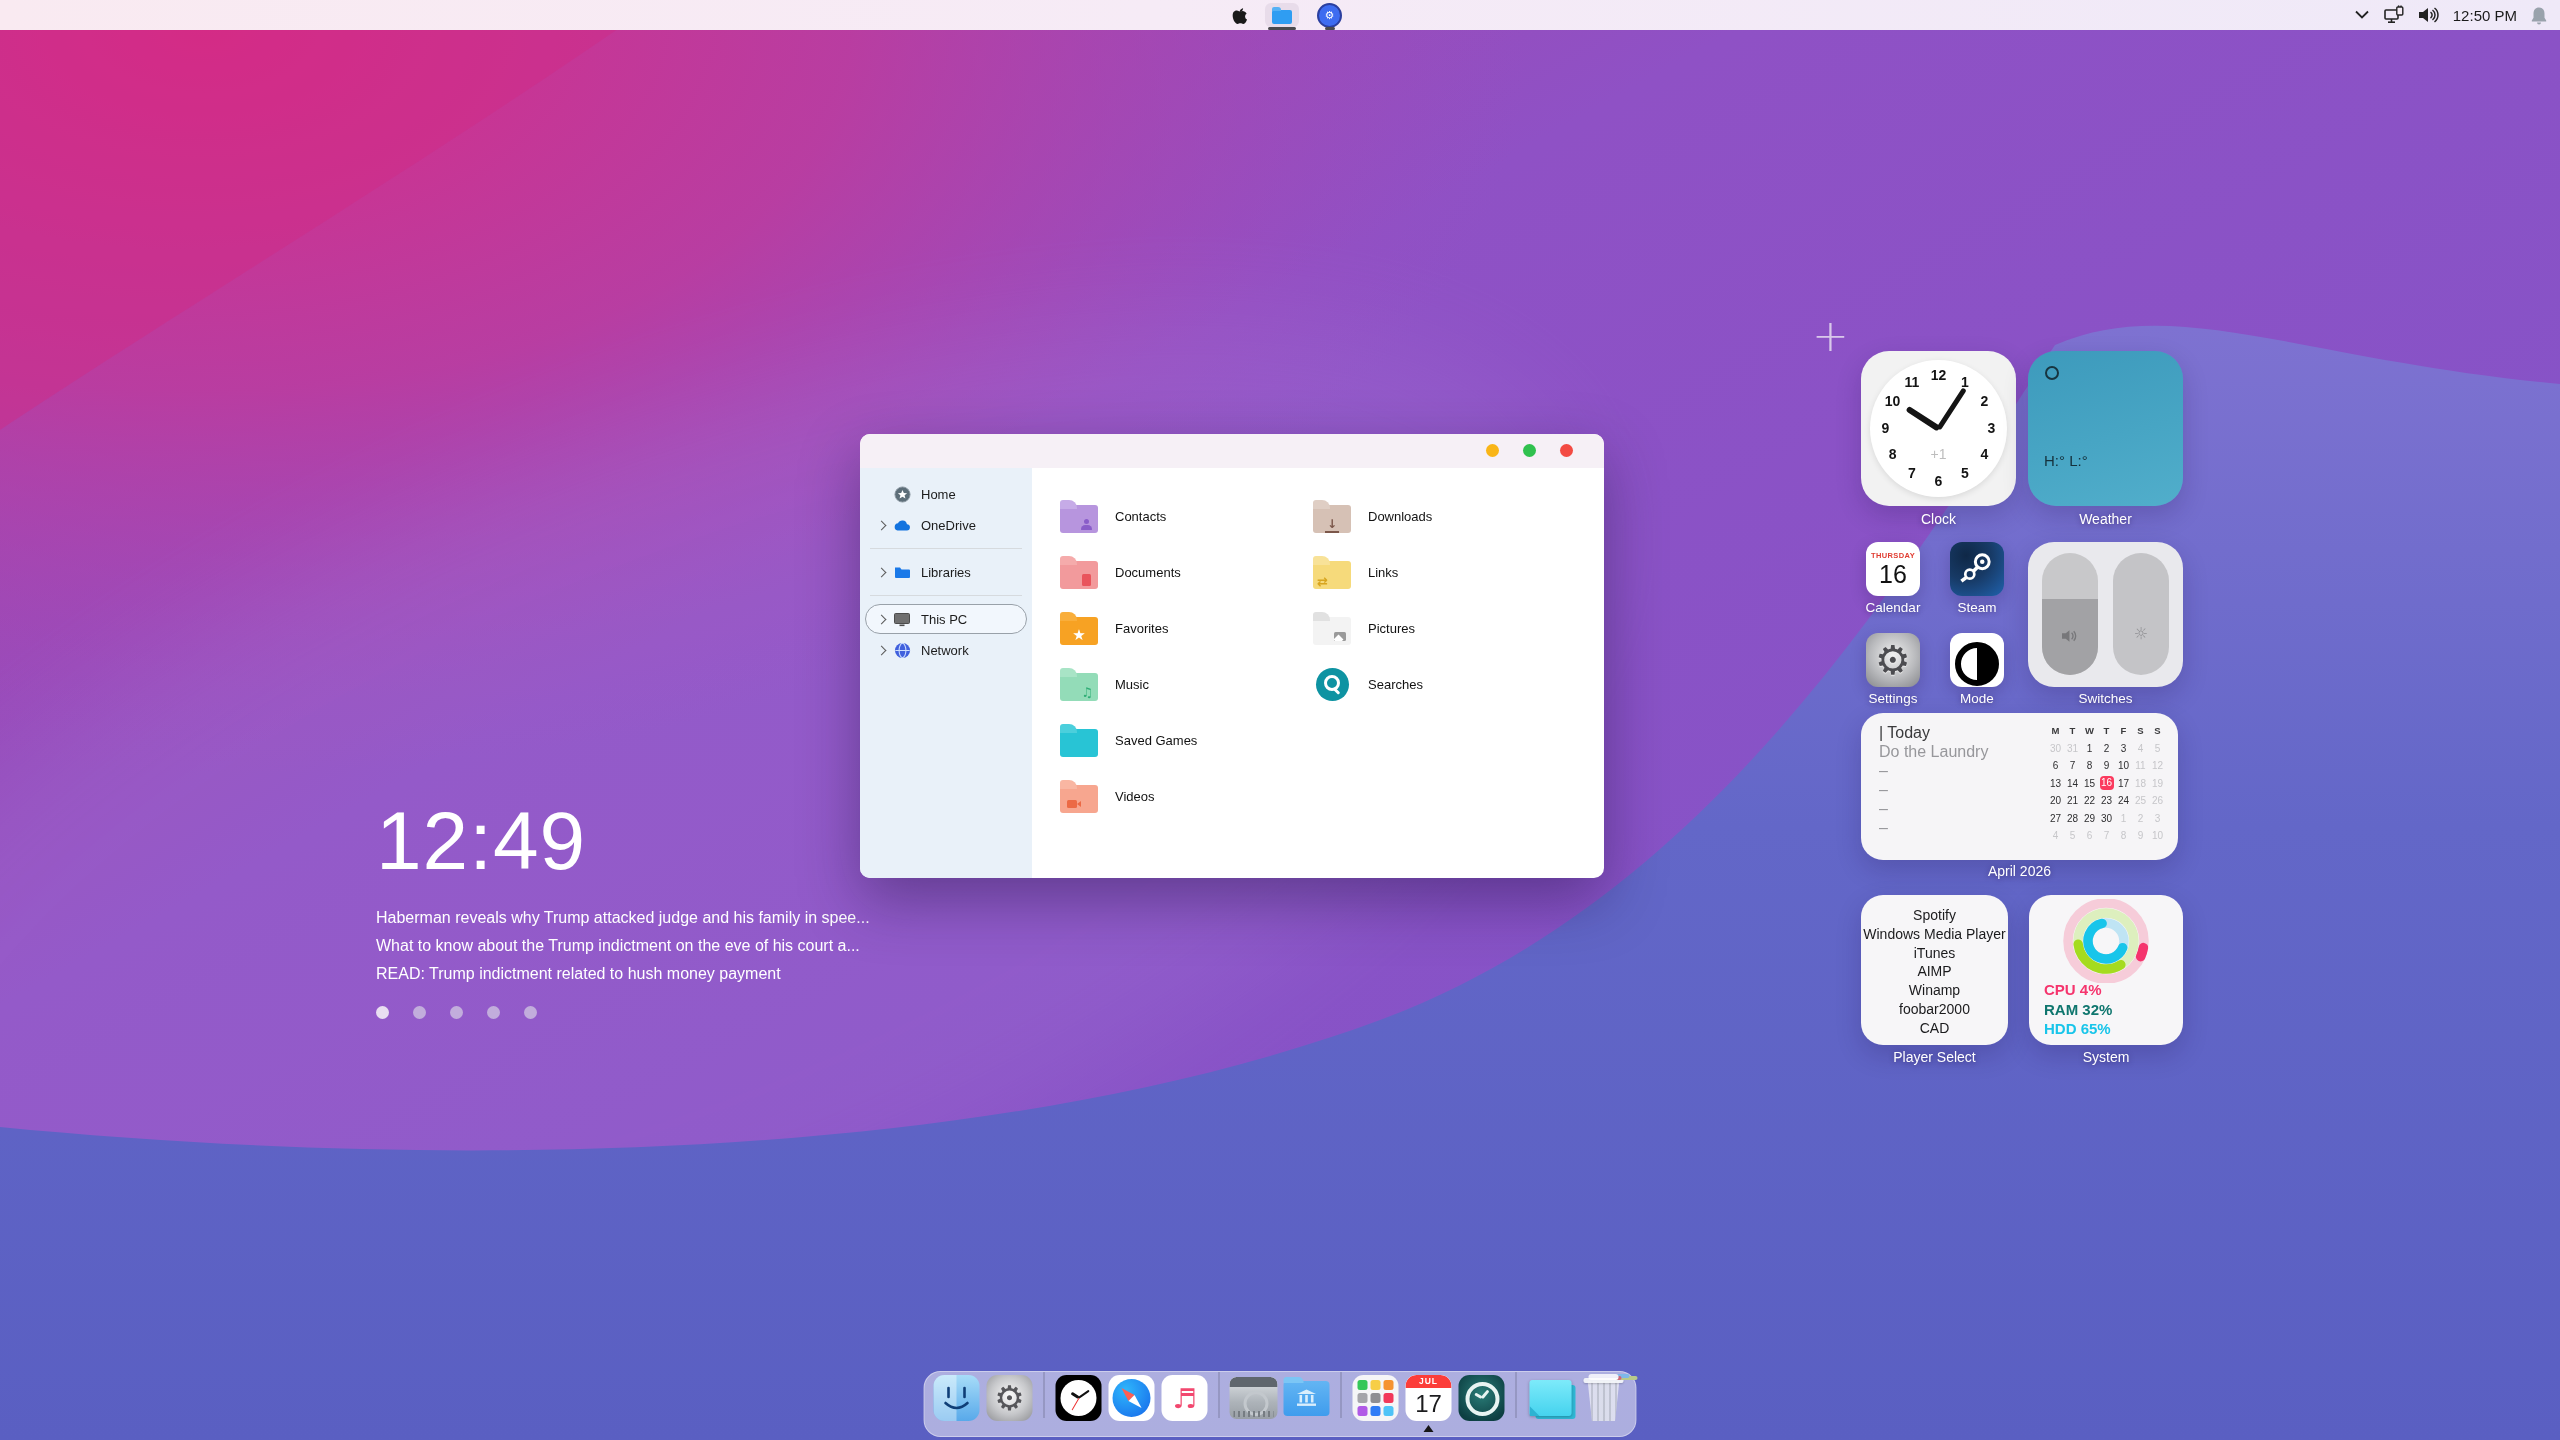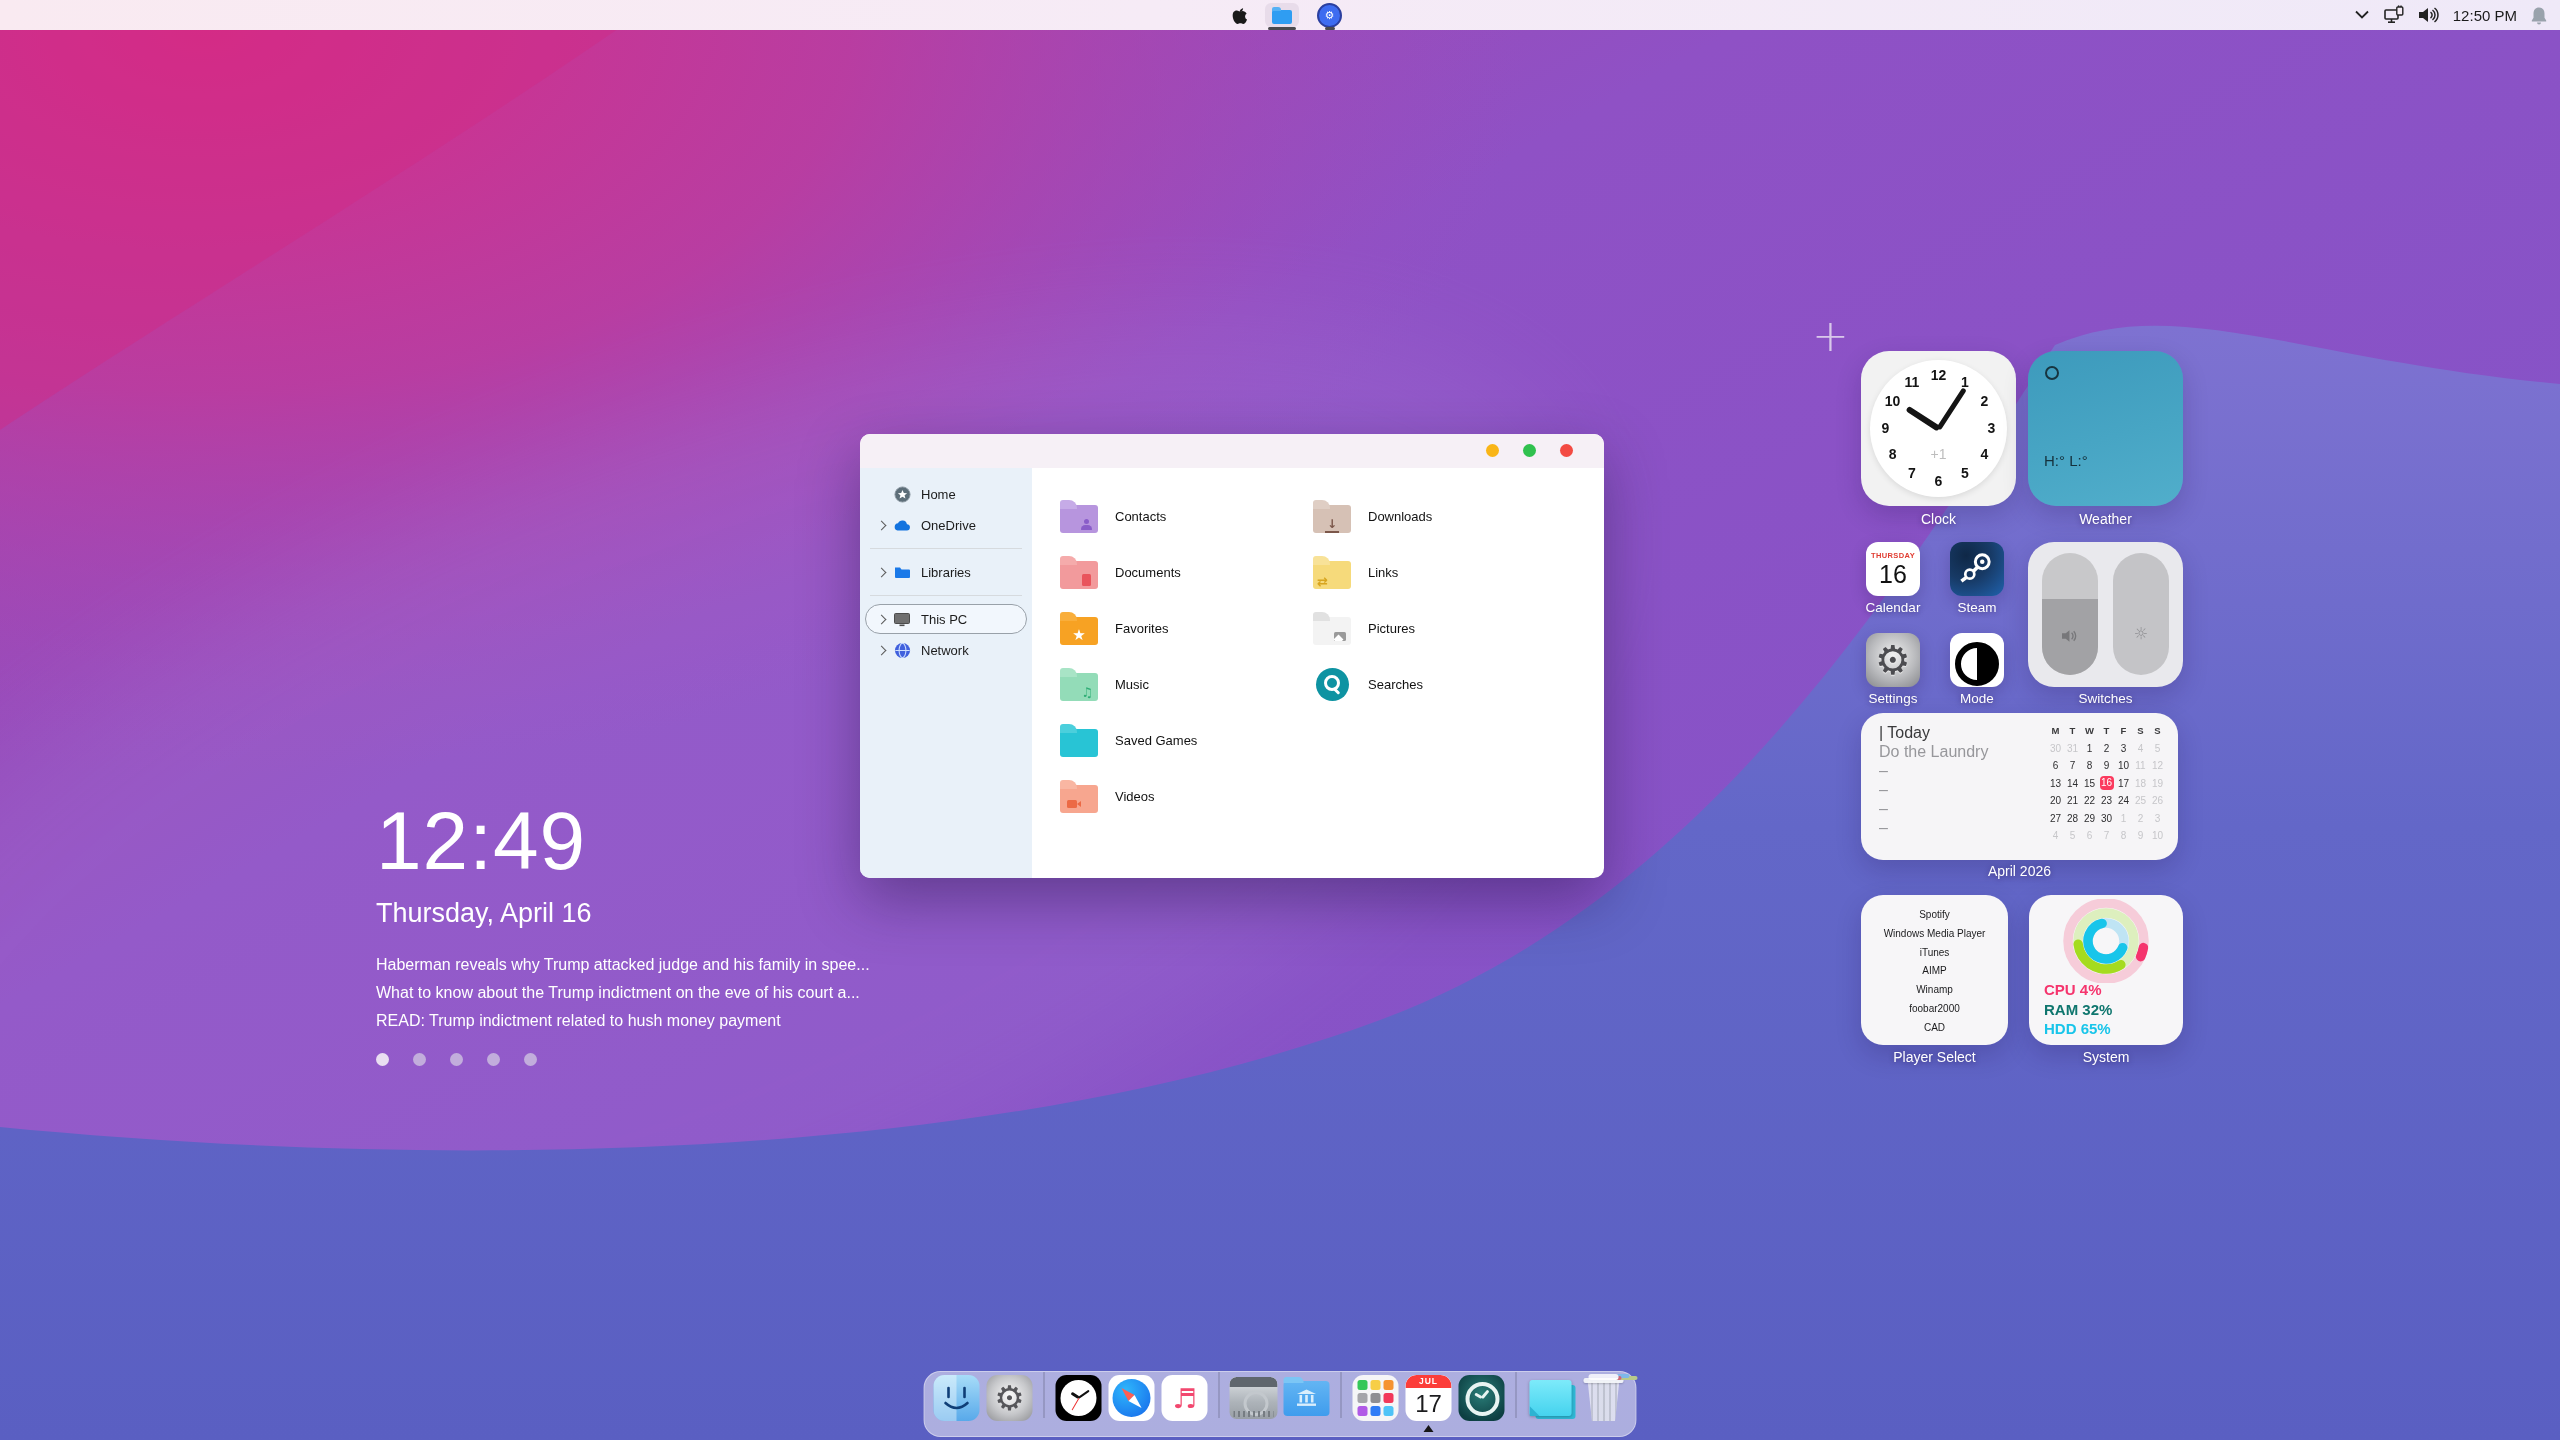--- a/index.html
+++ b/index.html
@@ -137,21 +137,21 @@
   .mcal{position:absolute;right:12px;top:9px;display:grid;grid-template-columns:repeat(7,17px);
         grid-auto-rows:17.5px;justify-items:center;align-items:center;}
   .mh{font-size:9.5px;font-weight:bold;color:#3a3a3c;}
   .md{font-size:10px;color:#2e2e30;}
   .md.m{color:#c6c6c9;}
   .md.t{background:#fb3a5e;color:#fff;border-radius:4px;width:14px;height:14px;line-height:14px;text-align:center;}
   .lb-month{left:0;top:512px;width:317px;}
 
   .t-players{left:0;top:544px;width:147px;height:150px;background:#f7f6f8;border-radius:22px;}
   .t-players ul{list-style:none;margin:0;padding:11px 2px 0;text-align:center;}
-  .t-players li{font-size:10px;line-height:18.8px;color:#1b1b1d;}
+  .t-players li{font-size:14px;line-height:18.8px;color:#1b1b1d;}
   .lb-players{left:0;top:698px;width:147px;}
   .t-system{left:168px;top:544px;width:154px;height:150px;background:#f7f6f8;border-radius:22px;}
   .rings{position:absolute;left:29px;top:4px;}
   .sys-stats{list-style:none;margin:0;padding:0;position:absolute;left:15px;top:85px;}
   .sys-stats li{font-size:15px;font-weight:bold;line-height:19.5px;}
   .lb-system{left:168px;top:698px;width:154px;}
 
   
   .dock{position:absolute;left:50%;transform:translateX(-50%);bottom:3px;height:64px;z-index:20;
         display:flex;align-items:flex-start;gap:7px;padding:0 9px;
@@ -297,21 +297,20 @@
         <svg width="18" height="19" viewBox="0 0 18 19">
             <path d="M9,1.5 c-3.6,0 -5.5,2.6 -5.5,6 v4.2 L1.8,14.6 v0.8 h14.4 v-0.8 L14.5,11.7 V7.5 c0,-3.4 -1.9,-6 -5.5,-6 z" fill="#99a2ac"></path>
             <path d="M7,16.6 a2,2 0 0 0 4,0 z" fill="#99a2ac"></path>
           </svg>
       </span>
     </div>
   </div>
 
   <div class="lock-info">
     <div class="big-time">12:49</div>
-    <div class="big-date">Thursday, April 16</div>
     <div class="headlines" id="headlines">
         <div>Haberman reveals why Trump attacked judge and his family in spee...</div>
         <div>What to know about the Trump indictment on the eve of his court a...</div>
         <div>READ: Trump indictment related to hush money payment</div>
       </div>
     <div class="dots" id="dots">
         <span class="dot first"></span>
         <span class="dot"></span>
         <span class="dot"></span>
         <span class="dot"></span>

